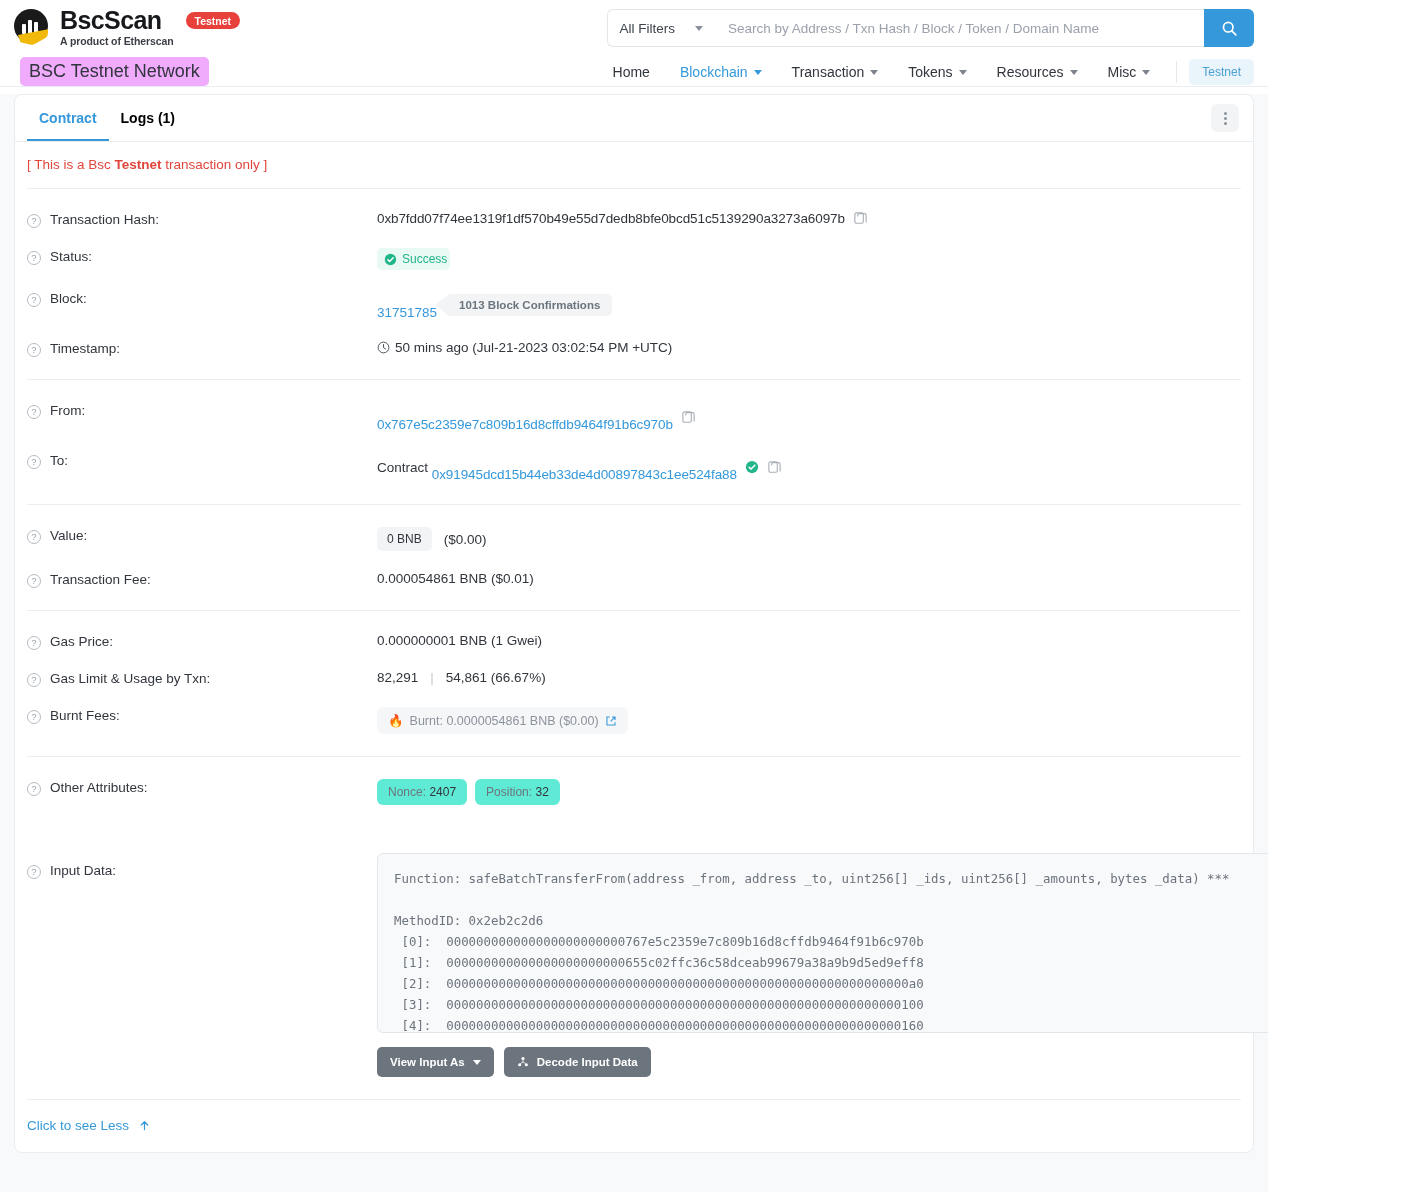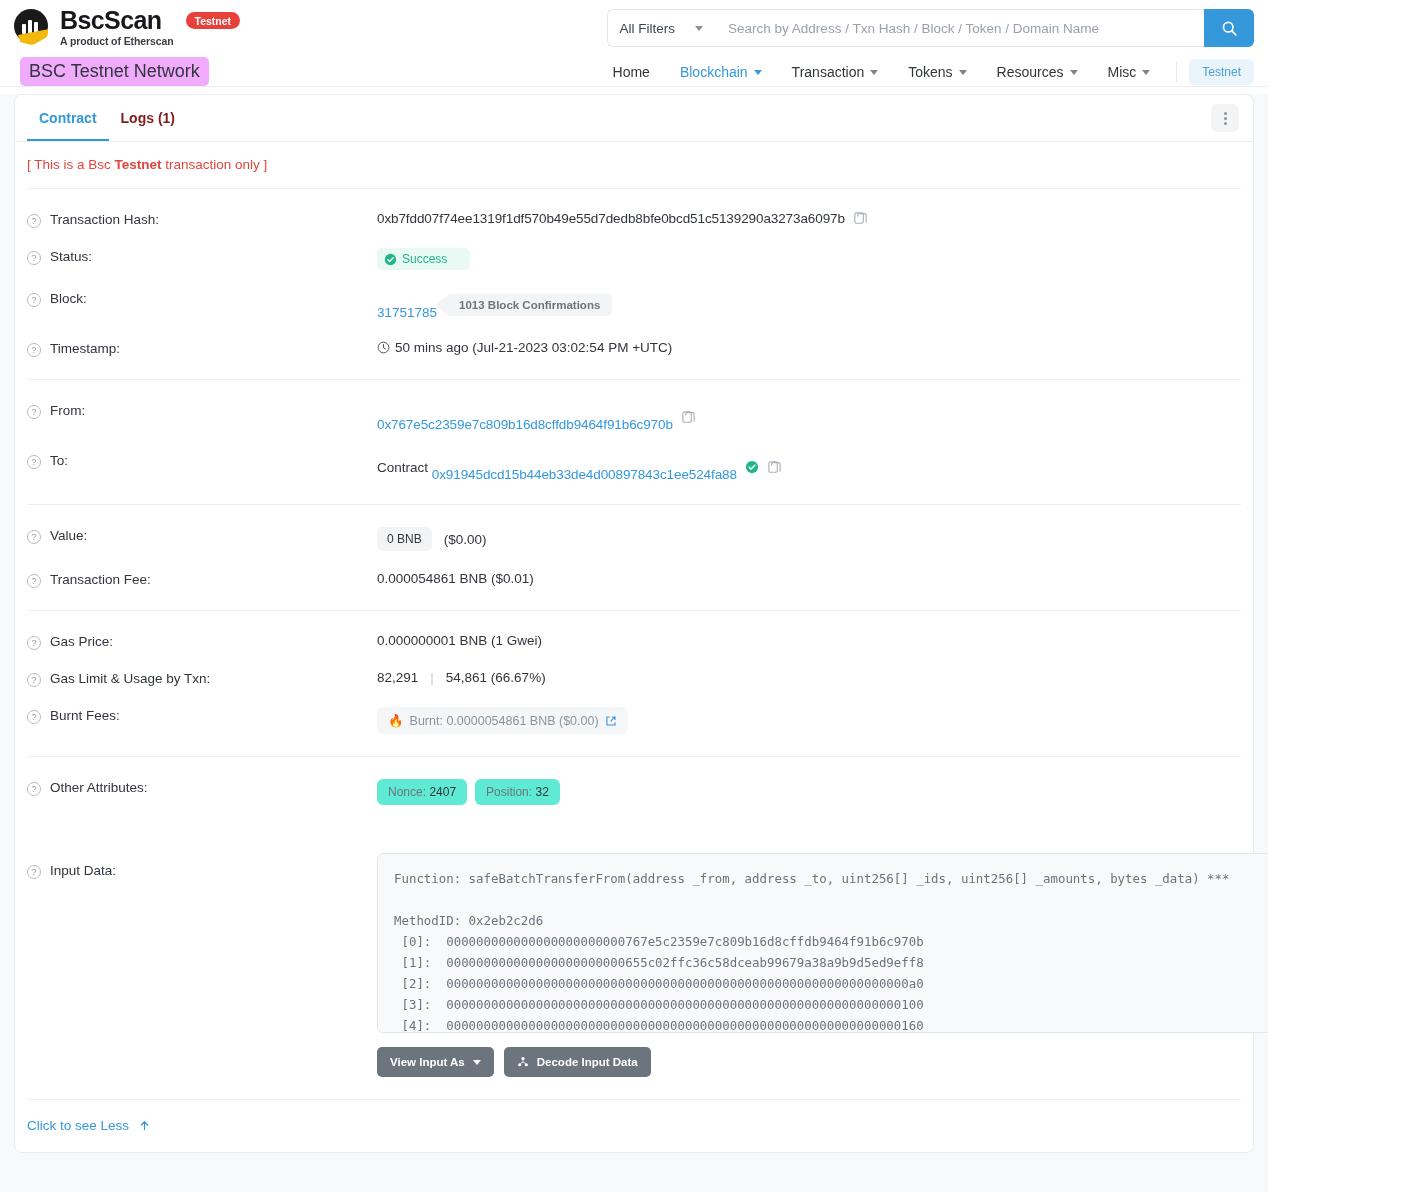--- a/index.html
+++ b/index.html
@@ -78,21 +78,21 @@
   .hdr-border { height: 1px; background: #e9edf1; }
 
   
   .body-bg { background: #f8f9fa; padding: 0 14px 0 14px; min-height: 1098px; }
   .page-title { font-size: 21px; color: #31353c; padding: 19px 0 15px 0; font-weight: 400; }
 
   .card { background: #fff; border: 1px solid #e9ecef; border-radius: 8px; }
   .tabs-row { display: flex; align-items: center; justify-content: space-between; border-bottom: 1px solid #eceff2; padding: 0 12px; }
   .tabs { display: flex; }
   .tab {
-    padding: 15px 12px 13px 12px; font-size: 14px; color: #7f1d1d;
+    padding: 15px 12px 13px 12px; font-size: 14px; color: #000000;
     cursor: pointer; border-bottom: 2px solid transparent; font-weight: 600;
   }
   .tab.active { color: #3498db; border-bottom-color: #3498db; }
   .kebab {
     width: 28px; height: 28px; border-radius: 6px; background: #f2f4f6;
     display: flex; flex-direction: column; align-items: center; justify-content: center; gap: 2px;
     cursor: pointer; margin-right: 2px;
   }
   .kebab i { width: 3px; height: 3px; background: #8b9299; border-radius: 50%; display: block; }
 
@@ -108,21 +108,21 @@
     color: #9aa1a9; font-size: 9.5px; line-height: 12px; text-align: center; flex: none; margin-top: 2px;
   }
   .val { font-size: 13.5px; color: #31353c; display: flex; align-items: center; flex-wrap: wrap; gap: 0; }
   .lnk { color: #3498db; text-decoration: none; cursor: pointer; margin-top: 15px; }
   .mono-hash { font-family: "Liberation Sans", sans-serif; letter-spacing: -0.1px; }
 
   .copy-ico { width: 15px; height: 15px; margin-left: 8px; cursor: pointer; flex: none; }
 
   .badge-success {
     display: inline-flex; align-items: center; gap: 5px; background: #e9f9f3;
-    color: #21b58a; font-size: 12px; border-radius: 5px; padding: 4px 23px 4px 7px;
+    color: #21b58a; font-size: 12px; border-radius: 5px; padding: 4px 3px 4px 7px;
   }
   .chk { width: 13px; height: 13px; flex: none; }
 
   .confirm-wrap { display: inline-flex; align-items: center; margin-left: 4px; justify-content: flex-end; }
   .confirm-chip {
     background: #f2f4f6; color: #6c757d; font-size: 11.5px; font-weight: 600;
     padding: 5px 12px 5px 18px; border-radius: 0 5px 5px 0;
     clip-path: polygon(14px 0, 100% 0, 100% 100%, 14px 100%, 0 50%);
     padding-left: 24px; margin-left: -6px;
   }

